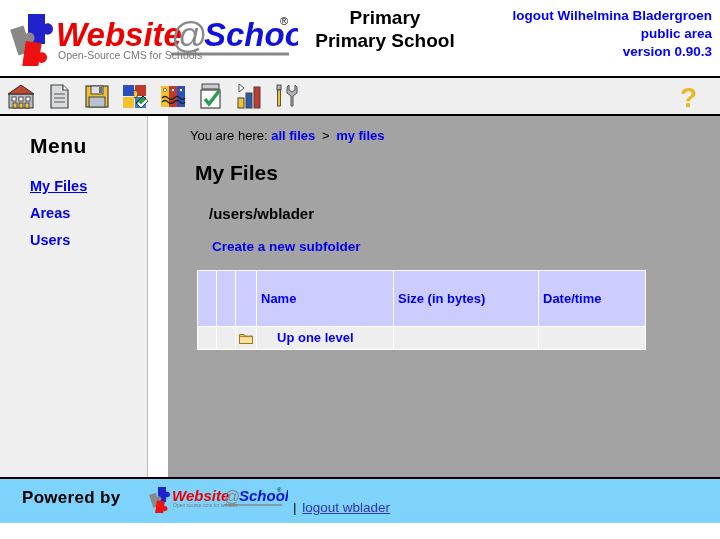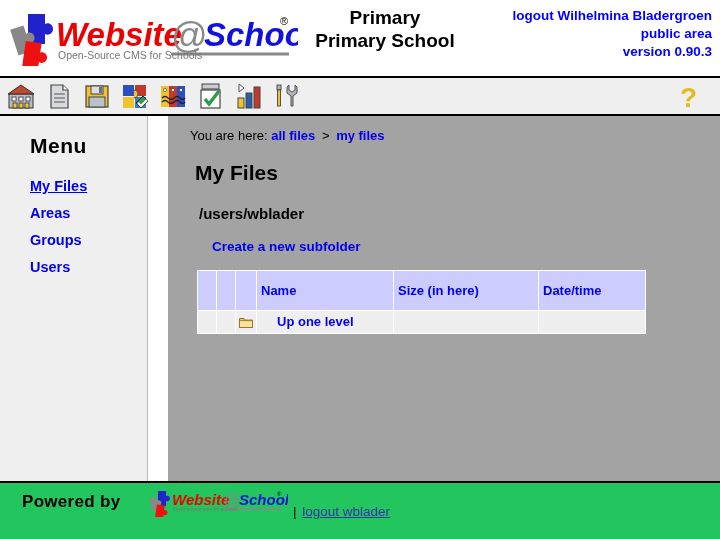--- a/index.html
+++ b/index.html
@@ -153,21 +153,21 @@
 
   #page-title {
     font-size: 21px;
     font-weight: bold;
     margin: 0 0 20px 5px;
     color: #000000;
   }
   #path-label {
     font-size: 15px;
     font-weight: bold;
-    margin: 0 0 16px 9px;
+    margin: 0 0 16px 19px;
     color: #000000;
   }
   #action-links {
     margin: 0 0 14px 22px;
   }
   #action-links a {
     display: block;
     font-size: 13.5px;
     font-weight: bold;
     color: #0000ee;
@@ -179,21 +179,21 @@
   #file-table {
     border-collapse: collapse;
     margin-left: 7px;
     font-size: 13px;
   }
   #file-table th {
     background: #ccccff;
     color: #0000ee;
     font-weight: bold;
     text-align: left;
-    padding: 12px 4px;
+    padding: 20px 4px;
     font-size: 13px;
     white-space: nowrap;
     border: 1px solid #ffffff;
   }
   #file-table th.narrow { width: 12px; padding: 2px 3px; }
   #file-table td {
     background: #eeeeee;
     padding: 2px 20px;
     font-size: 13px;
     border: 1px solid #ffffff;
@@ -207,24 +207,24 @@
   }
   .folder-icon { display: inline-block; vertical-align: -3px; }
   .cell-name { min-width: 96px; }
   .cell-size { min-width: 104px; }
   .cell-date { min-width: 66px; }
 
   
   #footer {
     position: absolute;
     left: 0;
-    bottom: 0;
+    bottom: 16px;
     width: 720px;
-    height: 58px;
-    background: #22c55e;
+    height: 46px;
+    background: #7dd3fc;
     border-top: 2px solid #000000;
     box-sizing: border-box;
   }
   #powered-by {
     position: absolute;
     left: 22px;
     top: 9px;
     font-size: 17px;
     font-weight: bold;
     color: #000000;
@@ -386,23 +386,20 @@
   <div id="sidebar">
     <div id="menu-title">Menu</div>
     <ul id="menu-list">
       <li>
         <a href="#" class="active">My Files</a>
       </li>
       <li>
         <a href="#">Areas</a>
       </li>
       <li>
-        <a href="#">Groups</a>
-      </li>
-      <li>
         <a href="#">Users</a>
       </li>
     </ul>
   </div>
 
   <div id="content">
 
     <div id="breadcrumb">
       <span class="bc-label">You are here:</span>
       <a href="#">all files</a>
@@ -418,21 +415,21 @@
       <a href="#">Create a new subfolder</a>
     </div>
 
     <table id="file-table">
       <thead>
         <tr>
           <th class="narrow"></th>
           <th class="narrow"></th>
           <th class="narrow"></th>
           <th class="cell-name">Name</th>
-          <th class="cell-size">Size (in here)</th>
+          <th class="cell-size">Size (in bytes)</th>
           <th class="cell-date">Date/time</th>
         </tr>
       </thead>
       <tbody>
         <tr>
           <td class="narrow"></td>
           <td class="narrow"></td>
           <td class="narrow">
             <span class="folder-icon">
               <svg width="14" height="12" viewBox="0 0 14 12">

